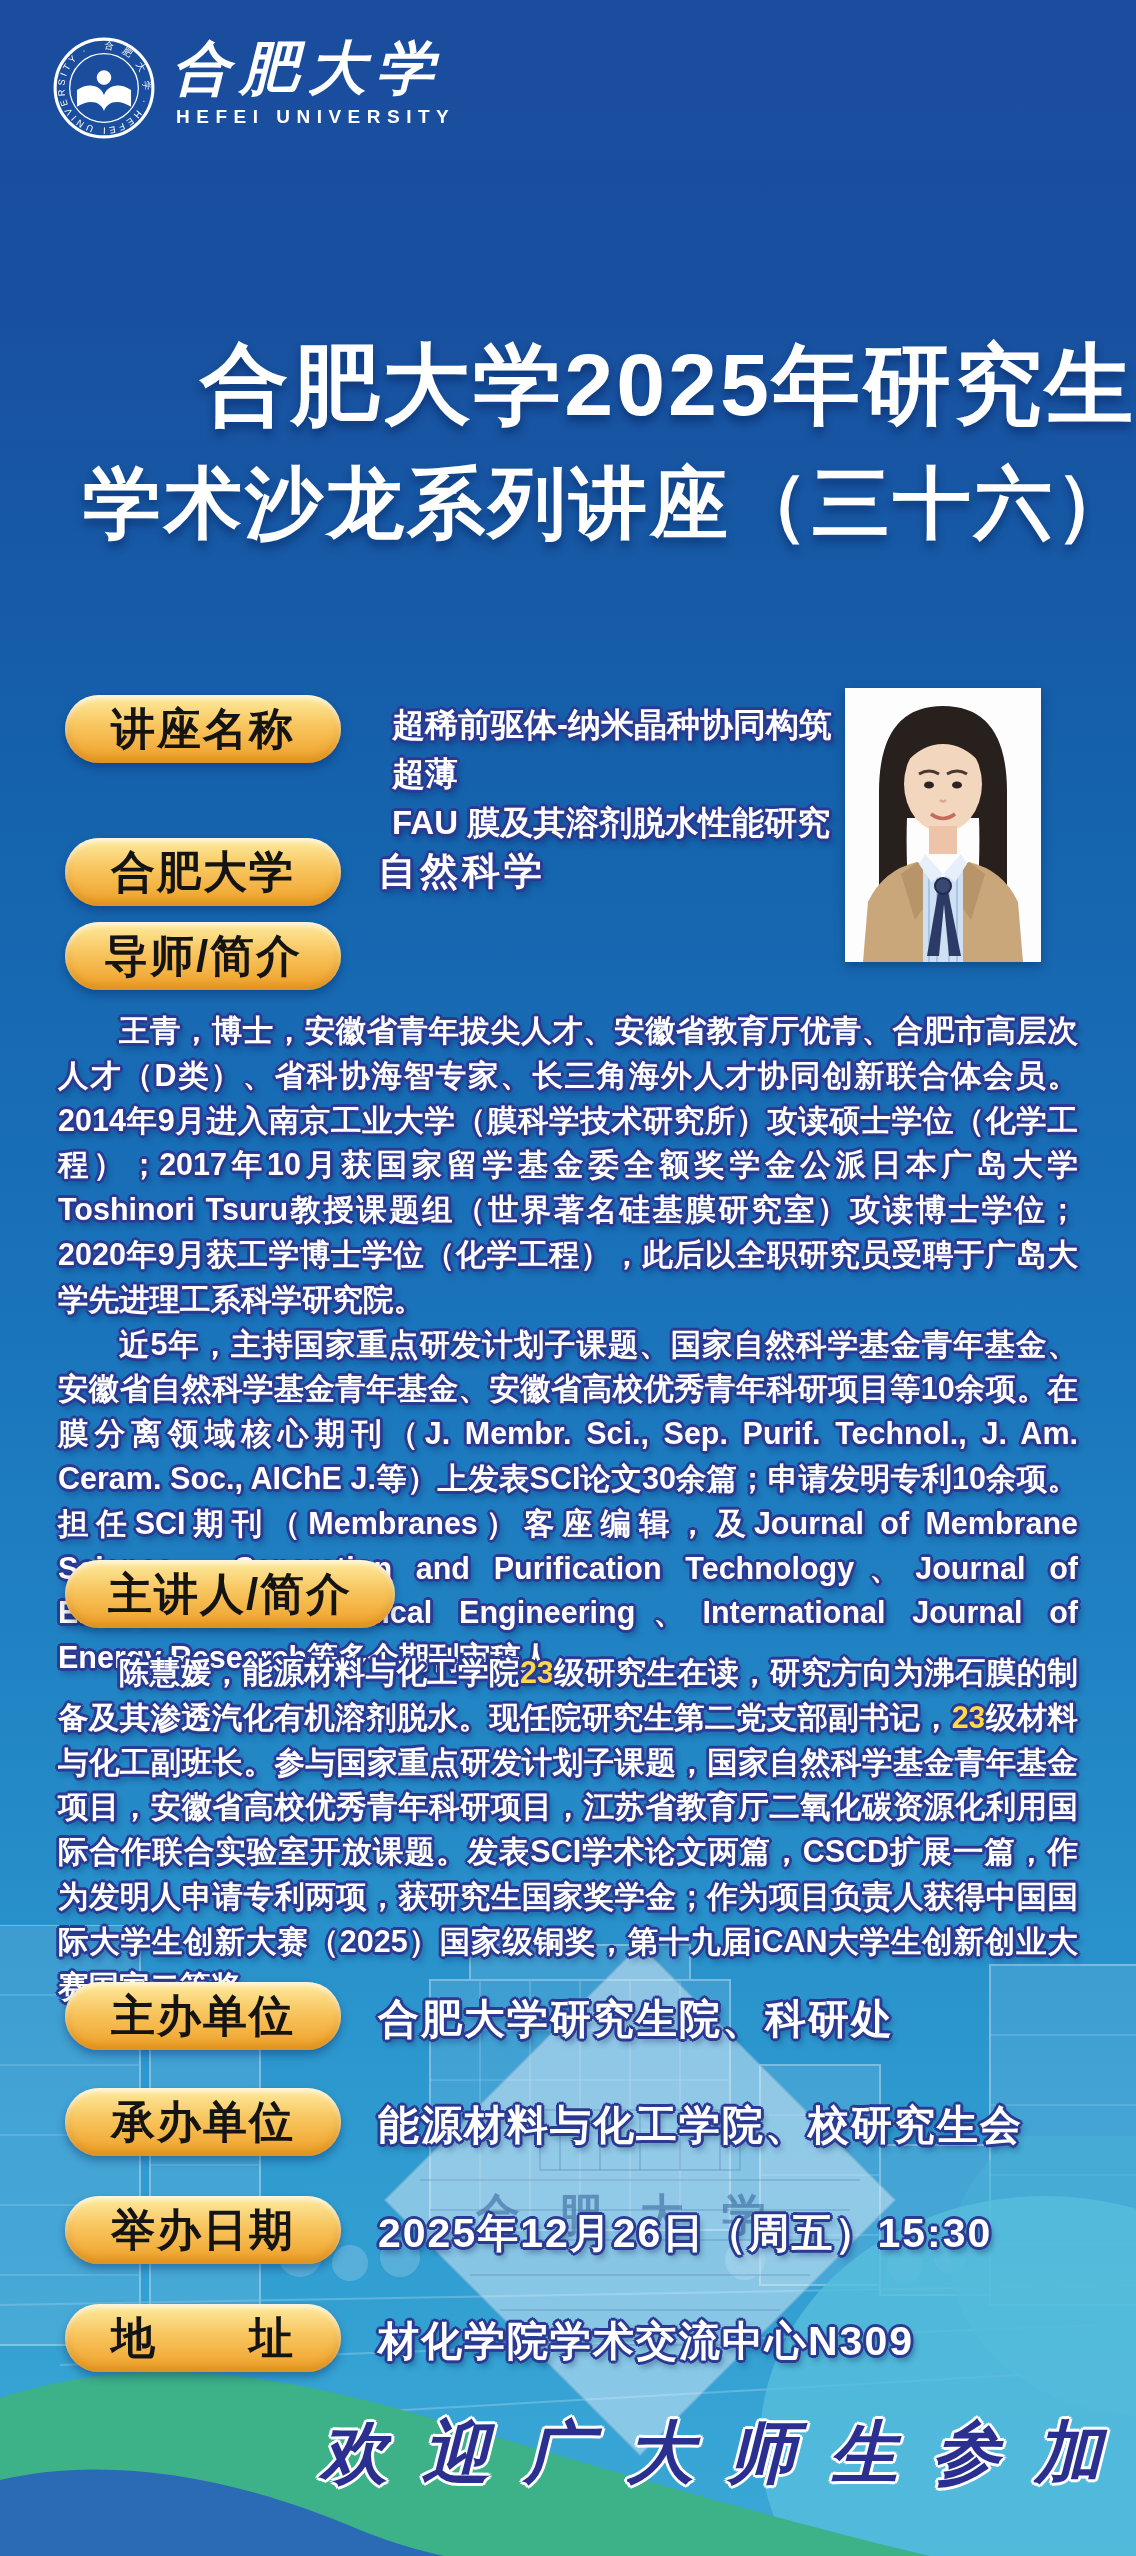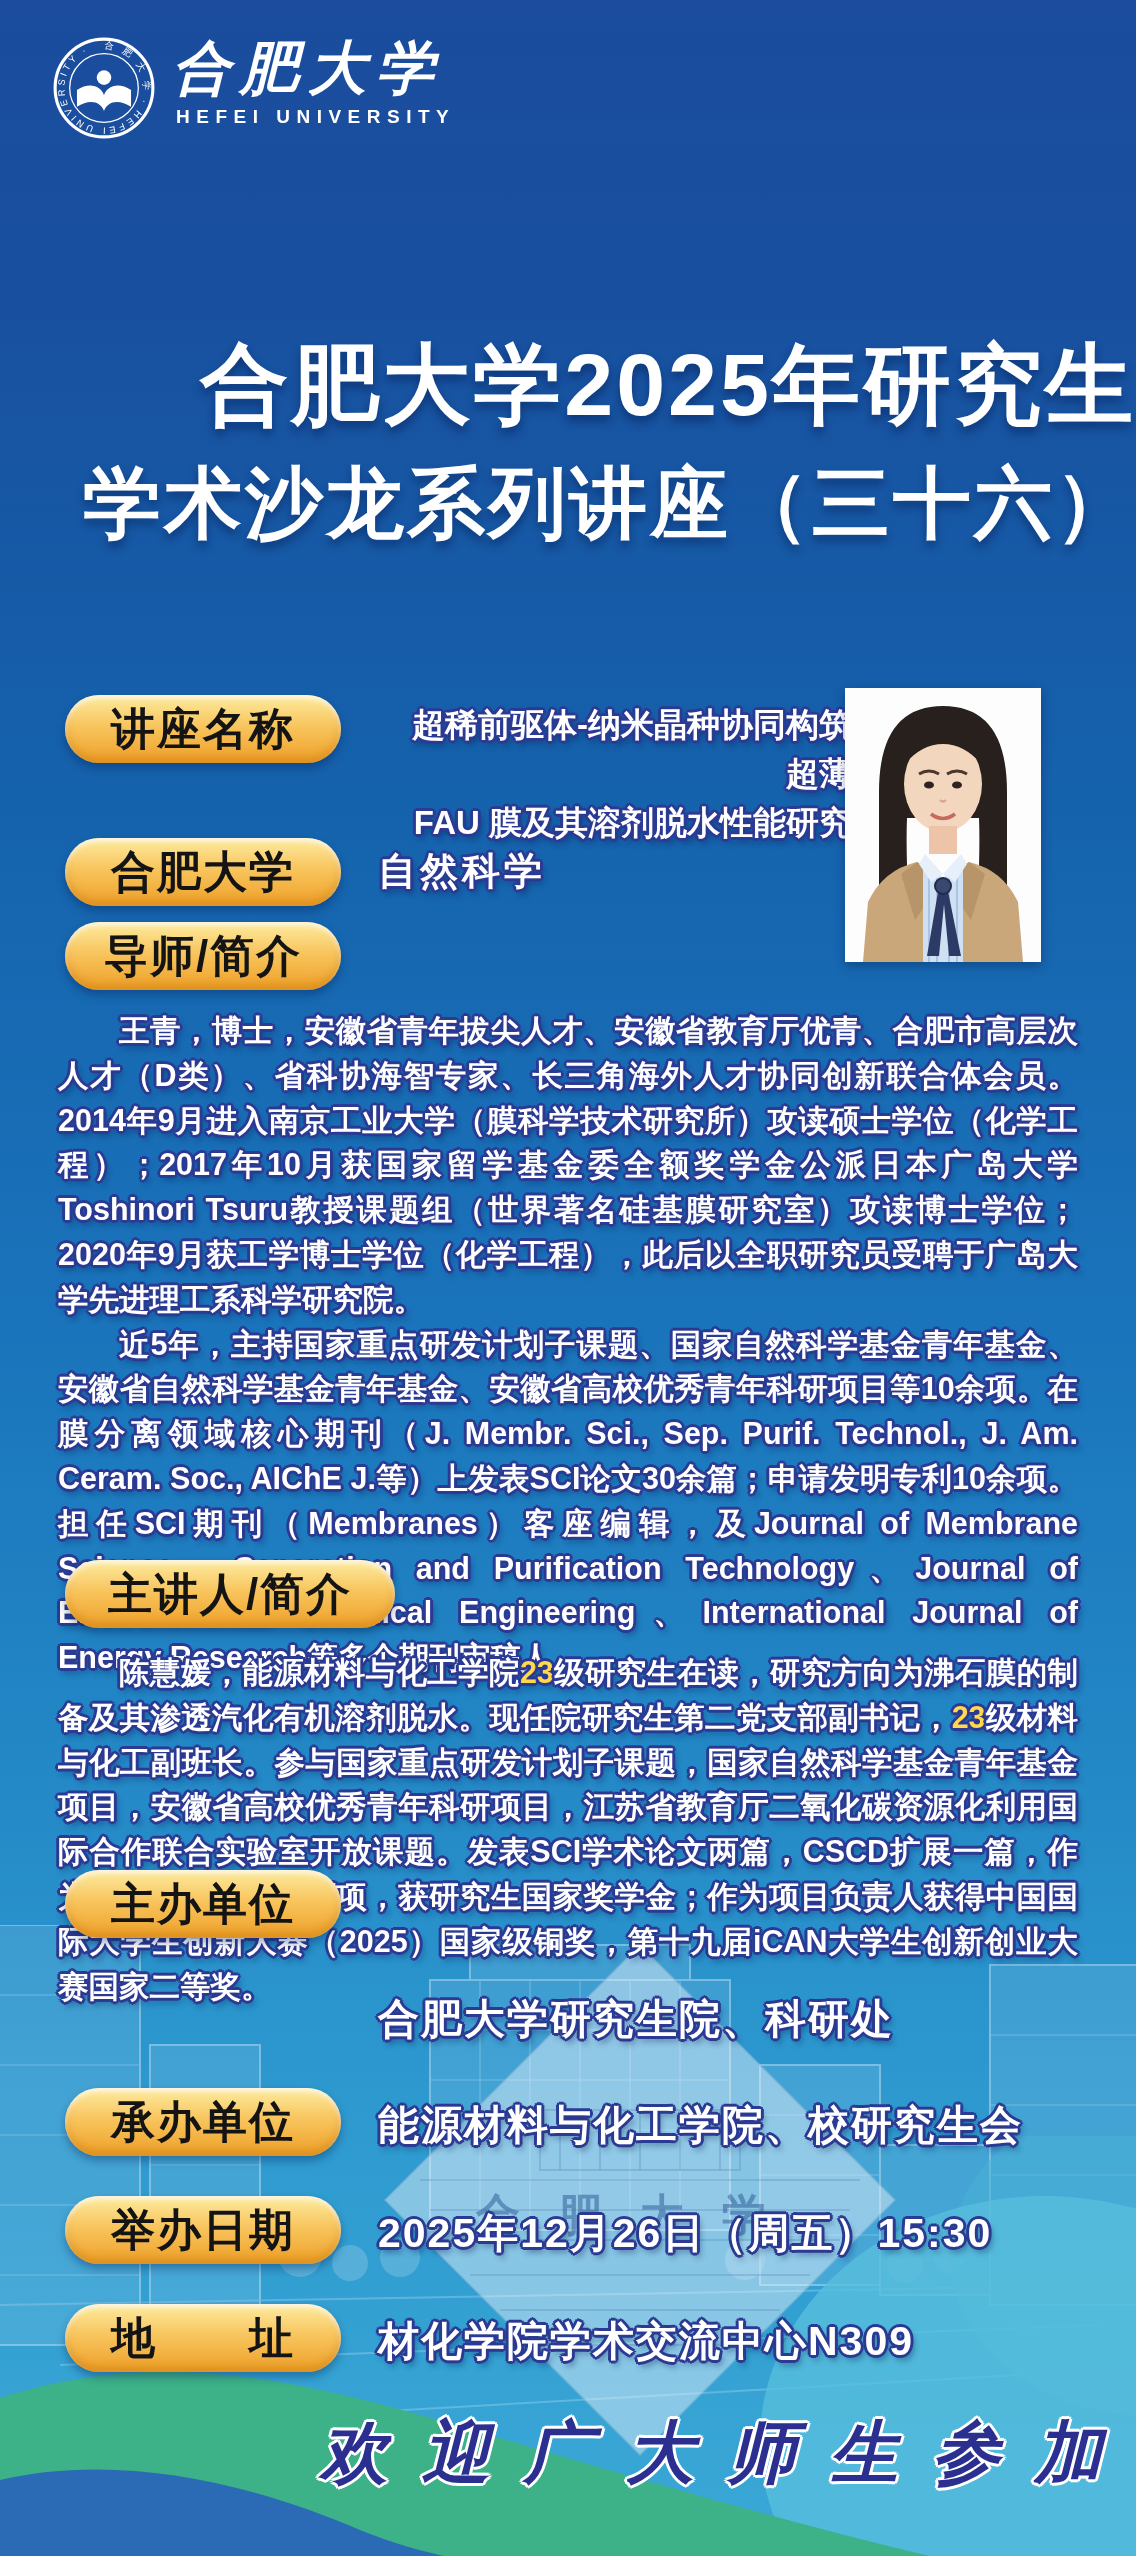--- a/index.html
+++ b/index.html
@@ -27,21 +27,21 @@
          background:linear-gradient(180deg,var(--gold-hi) 0%,var(--gold-mid) 45%,var(--gold-lo) 100%);
          display:flex; align-items:center; justify-content:center;
          font-size:44px; font-weight:900; color:#141414; letter-spacing:2px;
          box-shadow:0 5px 9px rgba(0,25,80,.35), inset 0 -5px 9px rgba(190,110,0,.38), inset 0 3px 5px rgba(255,255,255,.85); }
   .pill.wide{ width:330px; }
   
   .outl{ color:#fff;
     text-shadow:-2px -2px 0 var(--nv),2px -2px 0 var(--nv),-2px 2px 0 var(--nv),2px 2px 0 var(--nv),
       -3px 0 0 var(--nv),3px 0 0 var(--nv),0 -3px 0 var(--nv),0 3px 0 var(--nv),3px 5px 6px rgba(0,20,70,.45); }
   .hl{ color:#ffd84d; }
-  .lecture-name{ position:absolute; left:392px; top:700px; width:460px; font-size:33px; font-weight:900; line-height:49px;text-align:right; }
+  .lecture-name{ position:absolute; left:392px; top:700px; width:460px; font-size:33px; font-weight:900; line-height:49px; }
   .category-value{ position:absolute; left:378px; top:846px; font-size:38px; font-weight:900; letter-spacing:4px; }
   .bio{ position:absolute; left:58px; width:1020px; font-size:30.5px; font-weight:bold;
         line-height:44.8px; text-align:justify; }
   .bio p{ text-indent:2em; }
   .bio.mentor{ top:1008px; }
   .bio.speaker{ top:1650px; }
   .info-value{ position:absolute; left:378px; font-size:41px; font-weight:900; letter-spacing:2px; white-space:nowrap; }
   
   .photo{ position:absolute; left:845px; top:688px; width:196px; height:274px; background:#fff;
           box-shadow:0 4px 10px rgba(0,20,70,.35); }
@@ -176,21 +176,21 @@
   <div class="bio mentor outl">
     <p>王青，博士，安徽省青年拔尖人才、安徽省教育厅优青、合肥市高层次人才（D类）、省科协海智专家、长三角海外人才协同创新联合体会员。2014年9月进入南京工业大学（膜科学技术研究所）攻读硕士学位（化学工程）；2017年10月获国家留学基金委全额奖学金公派日本广岛大学Toshinori Tsuru教授课题组（世界著名硅基膜研究室）攻读博士学位；2020年9月获工学博士学位（化学工程），此后以全职研究员受聘于广岛大学先进理工系科学研究院。</p>
     <p>近5年，主持国家重点研发计划子课题、国家自然科学基金青年基金、安徽省自然科学基金青年基金、安徽省高校优秀青年科研项目等10余项。在膜分离领域核心期刊（J. Membr. Sci., Sep. Purif. Technol., J. Am. Ceram. Soc., AIChE J.等）上发表SCI论文30余篇；申请发明专利10余项。担任SCI期刊（Membranes）客座编辑，及Journal of Membrane Science、Separation and Purification Technology、Journal of Environmental Chemical Engineering、International Journal of Energy Research等多个期刊审稿人</p>
   </div>
 
   <div class="pill wide" style="top:1560px">主讲人/简介</div>
   <div class="bio speaker outl">
     <p><span>陈慧媛，能源材料与化工学院</span><span class="hl">23</span><span>级研究生在读，研究方向为沸石膜的制备及其渗透汽化有机溶剂脱水。现任院研究生第二党支部副书记，</span><span class="hl">23</span><span>级材料与化工副班长。参与国家重点研发计划子课题，国家自然科学基金青年基金项目，安徽省高校优秀青年科研项目，江苏省教育厅二氧化碳资源化利用国际合作联合实验室开放课题。发表SCI学术论文两篇，CSCD扩展一篇，作为发明人申请专利两项，获研究生国家奖学金；作为项目负责人获得中国国际大学生创新大赛（2025）国家级铜奖，第十九届iCAN大学生创新创业大赛国家二等奖。</span></p>
   </div>
 
-  <div class="pill" style="top:1870px">主办单位</div>
+  <div class="pill" style="top:1982px">主办单位</div>
   <div class="info-value outl" style="top:1992px">合肥大学研究生院、科研处</div>
 
   <div class="pill" style="top:2088px">承办单位</div>
   <div class="info-value outl" style="top:2098px">能源材料与化工学院、校研究生会</div>
 
   <div class="pill" style="top:2196px">举办日期</div>
   <div class="info-value outl" style="top:2206px">2025年12月26日（周五）15:30</div>
 
   <div class="pill" style="top:2304px">地　　址</div>
   <div class="info-value outl" style="top:2314px">材化学院学术交流中心N309</div>

